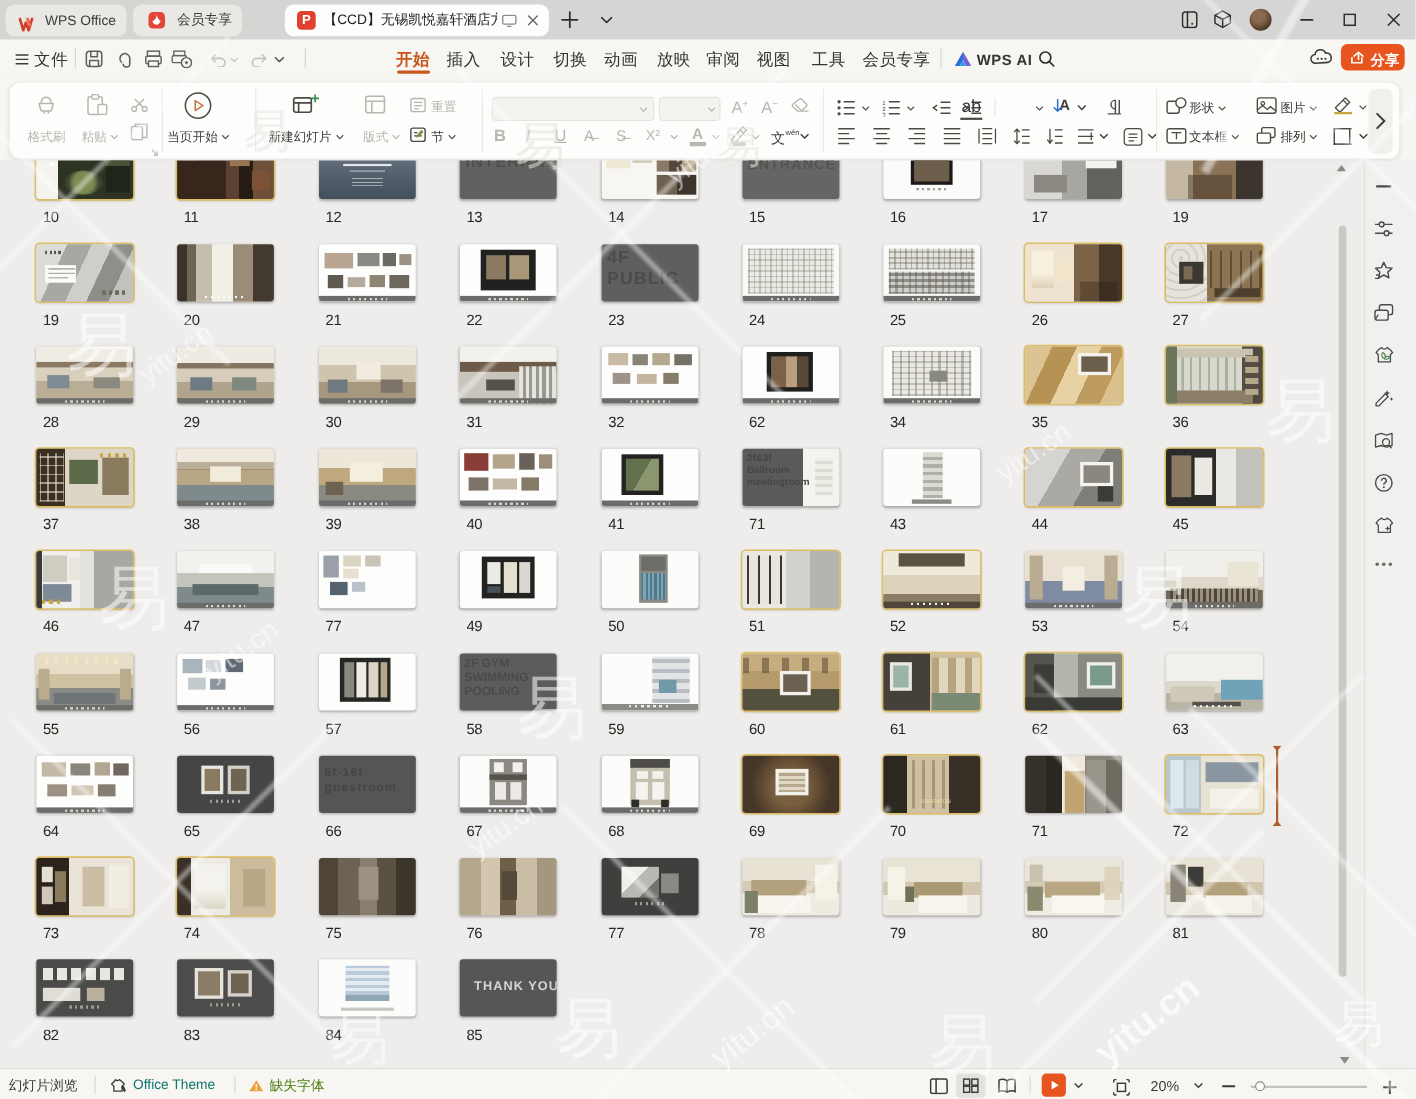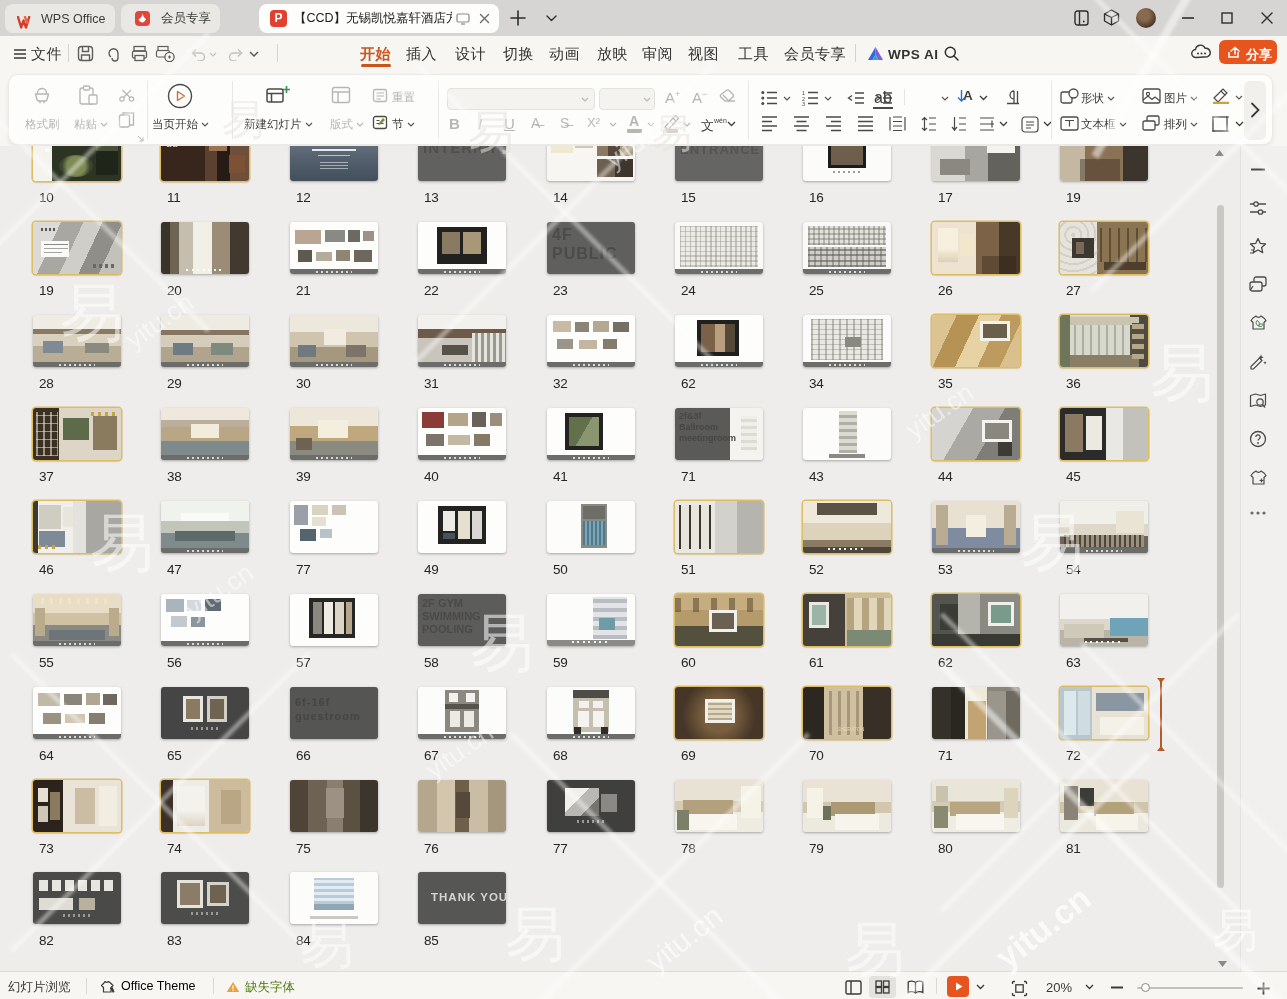--- a/index.html
+++ b/index.html
@@ -961,21 +961,21 @@
       <circle cx="8" cy="2" r="1.6" fill="#6a6966"></circle>
       <circle cx="14" cy="2" r="1.6" fill="#6a6966"></circle>
     </svg>
 <div id="statusbar">
       <span style="position:absolute;left:8px;top:7px;font-size:12.5px;color:#3a3a38">幻灯片浏览</span>
       <span class="sv" style="left:86px;top:6px"></span>
       <svg style="position:absolute;left:100px;top:7px" width="16" height="15" viewBox="0 0 16 15" fill="none">
         <path d="M4 4 L1.5 6.5 3.5 8.5 V13 H11 V8.5 L13 6.5 10.5 4 8.5 2.5 a2.5 2.5 0 0 1 -3.5 0 Z" stroke="#3a3a38" stroke-width="1.2" fill="none" stroke-linejoin="round"></path>
         <path d="M10 9 l3 5 1.5-1.5 -2-4.5 Z" fill="#3a3a38"></path>
       </svg>
-      <span style="position:absolute;left:121px;top:7px;font-size:12.5px;color:#000000">Office Theme</span>
+      <span style="position:absolute;left:121px;top:7px;font-size:12.5px;color:#0f766e">Office Theme</span>
       <span class="sv" style="left:213px;top:6px"></span>
       <svg style="position:absolute;left:226px;top:9px" width="14" height="12" viewBox="0 0 14 12" fill="none">
         <path d="M7 1 L13.3 11 H.7 Z" fill="#e8a33d"></path>
         <path d="M7 4.5 v3.2" stroke="#fff" stroke-width="1.2"></path>
         <circle cx="7" cy="9.3" r=".8" fill="#fff"></circle>
       </svg>
       <span style="position:absolute;left:245px;top:7px;font-size:12.5px;color:#4d7c0f">缺失字体</span>
       <svg style="position:absolute;left:845px;top:8px" width="17" height="15" viewBox="0 0 17 15" fill="none">
         <rect x="1" y="1" width="15" height="13" rx="1.5" stroke="#3a3a38" stroke-width="1.4"></rect>
         <path d="M6 1 V14" stroke="#3a3a38" stroke-width="1.4"></path>

